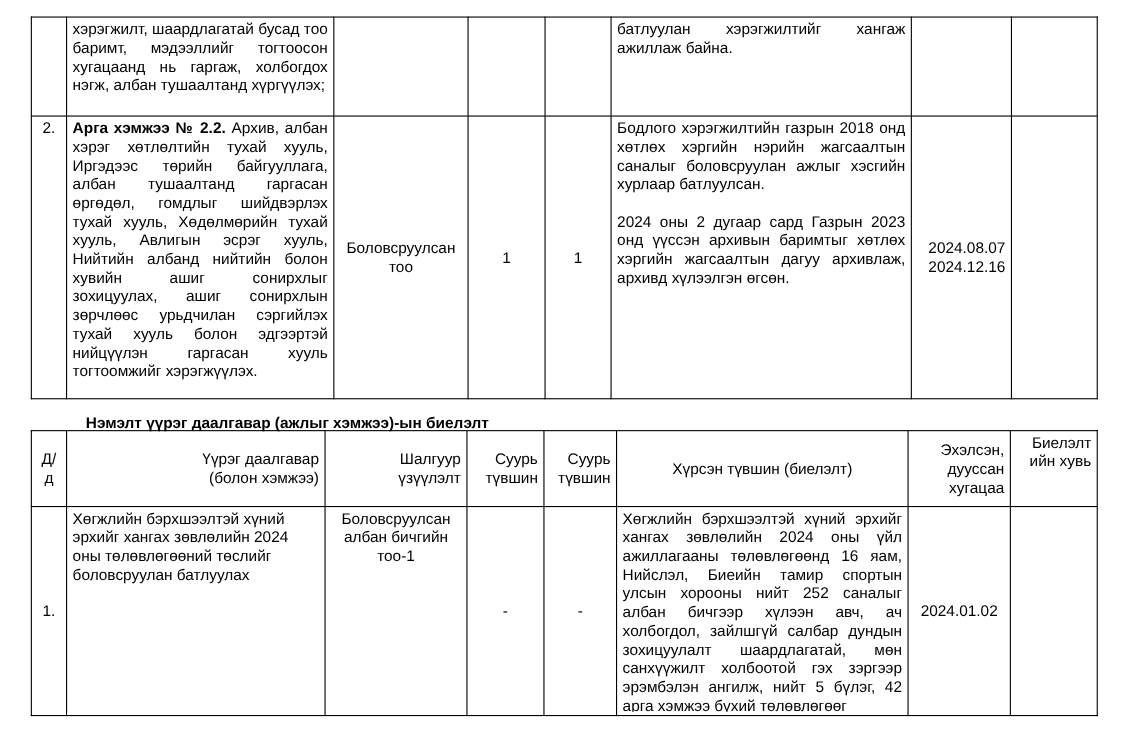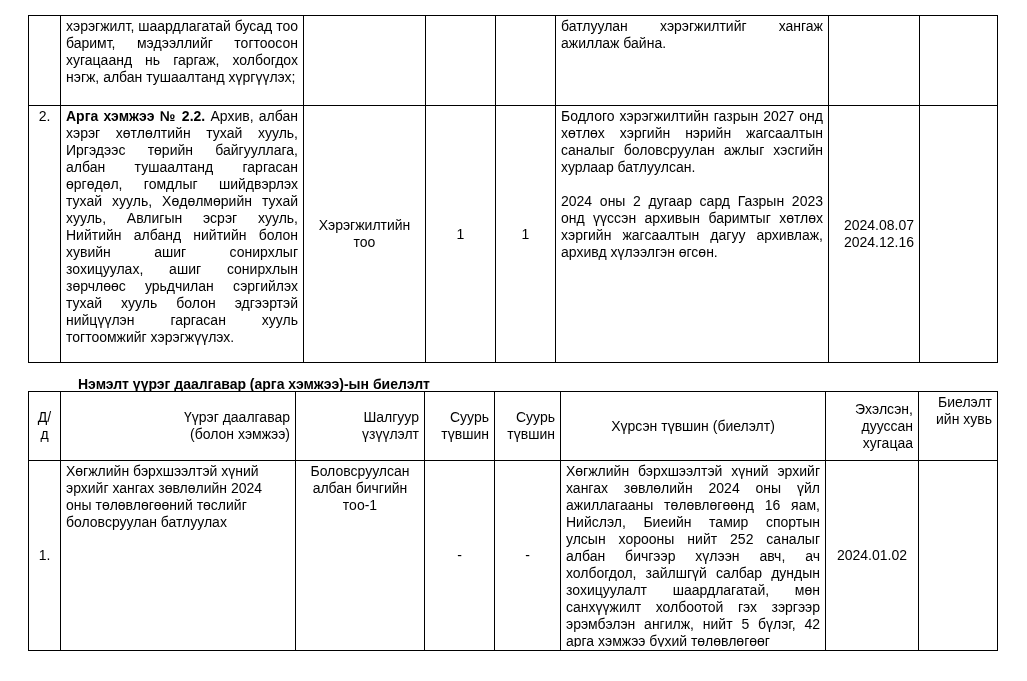--- a/index.html
+++ b/index.html
@@ -79,37 +79,37 @@
       <div class="clip clip-r1">батлуулан хэрэгжилтийг хангаж ажиллаж байна.</div>
     </td>
     <td></td>
     <td></td>
   </tr>
   <tr class="r2">
     <td class="ctr">2.</td>
     <td class="jst">
       <div class="clip clip-r2"><span class="b">Арга хэмжээ № 2.2.</span> <span>Архив, албан хэрэг хөтлөлтийн тухай хууль, Иргэдээс төрийн байгууллага, албан тушаалтанд гаргасан өргөдөл, гомдлыг шийдвэрлэх тухай хууль, Хөдөлмөрийн тухай хууль, Авлигын эсрэг хууль, Нийтийн албанд нийтийн болон хувийн ашиг сонирхлыг зохицуулах, ашиг сонирхлын зөрчлөөс урьдчилан сэргийлэх тухай хууль болон эдгээртэй нийцүүлэн гаргасан хууль тогтоомжийг хэрэгжүүлэх.</span></div>
     </td>
-    <td class="mid ctr">Хэрэгжилтийн тоо</td>
+    <td class="mid ctr">Боловсруулсан тоо</td>
     <td class="mid ctr">1</td>
     <td class="mid ctr">1</td>
     <td class="jst">
       <div class="clip clip-r2">
-        <p class="cellp">Бодлого хэрэгжилтийн газрын 2027 онд хөтлөх хэргийн нэрийн жагсаалтын саналыг боловсруулан ажлыг хэсгийн хурлаар батлуулсан.</p>
+        <p class="cellp">Бодлого хэрэгжилтийн газрын 2018 онд хөтлөх хэргийн нэрийн жагсаалтын саналыг боловсруулан ажлыг хэсгийн хурлаар батлуулсан.</p>
         <p class="cellp">2024 оны 2 дугаар сард Газрын 2023 онд үүссэн архивын баримтыг хөтлөх хэргийн жагсаалтын дагуу архивлаж, архивд хүлээлгэн өгсөн.</p>
       </div>
     </td>
     <td class="mid ctr preline">2024.08.07
 2024.12.16</td>
     <td></td>
   </tr>
 </tbody>
   </table>
 
-<div id="section-title">Нэмэлт үүрэг даалгавар (арга хэмжээ)-ын биелэлт</div>
+<div id="section-title">Нэмэлт үүрэг даалгавар (ажлыг хэмжээ)-ын биелэлт</div>
 
 <table class="doc" id="table2">
   <colgroup>
     <col style="width:32px">
       <col style="width:235px">
       <col style="width:129px">
       <col style="width:70px">
     <col style="width:66px">
       <col style="width:265px">
       <col style="width:93px">

